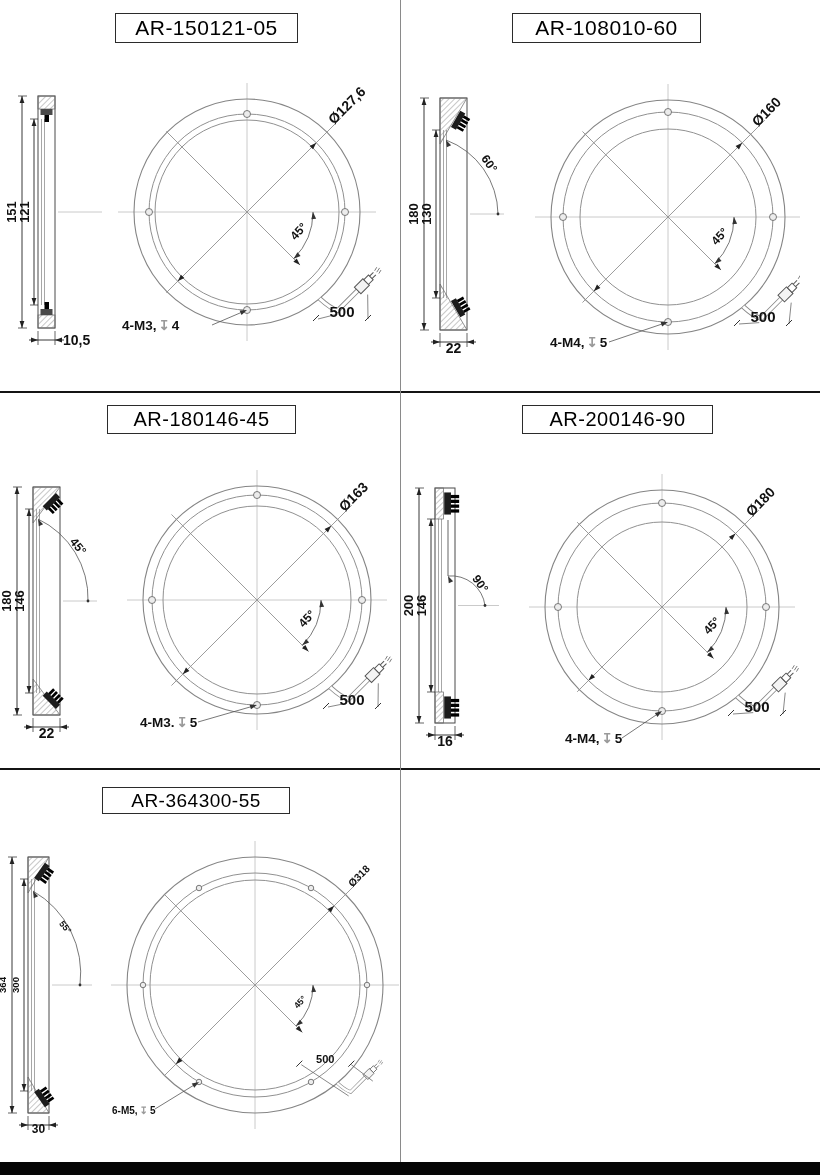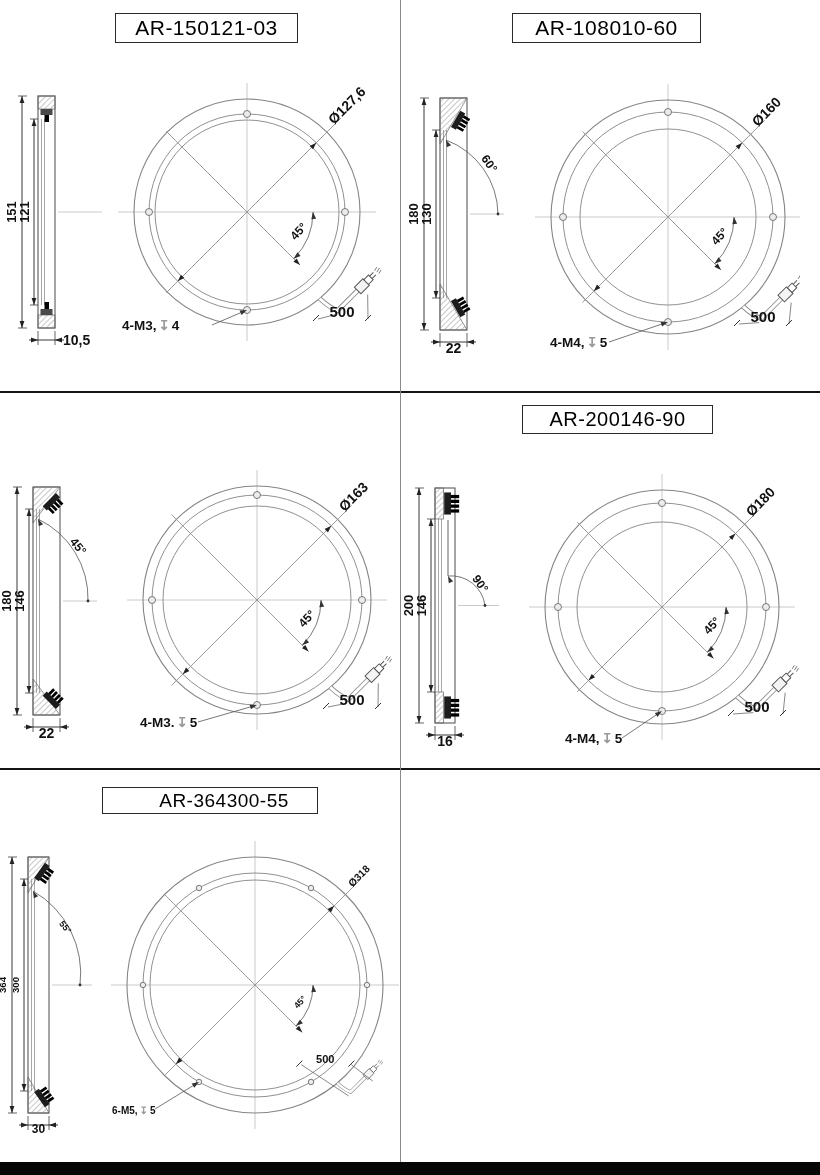--- a/index.html
+++ b/index.html
@@ -13,21 +13,21 @@
   .divider-v{position:absolute;width:1px;background:#8a8a8a;}
   .bottombar{position:absolute;left:0;width:820px;background:#060606;}
   svg{position:absolute;left:0;top:0;}
   text{font-family:"Liberation Sans",sans-serif;}
 </style>
 </head>
 <body>
 
 <div id="page">
   <div class="cell" id="cell0" style="left:0;top:0;width:400px;height:392px;">
-    <div class="titlebox" style="left:115px;top:13px;width:181px;height:28px;font-size:21px;">AR-150121-03</div>
+    <div class="titlebox" style="left:115px;top:13px;width:181px;height:28px;font-size:21px;">AR-150121-05</div>
   <svg width="400" height="392">
         <defs>
           <pattern id="hp0" width="4" height="4" patternUnits="userSpaceOnUse" patternTransform="rotate(45)">
             <line x1="0" y1="0" x2="0" y2="4" stroke="#8f8f8f" stroke-width="1"></line>
           </pattern>
         </defs>
         <line x1="58" y1="212" x2="102" y2="212" stroke="#bdbdbd" stroke-width="0.8"></line>
         <rect x="38" y="96" width="17" height="232" fill="#fff" stroke="#4a4a4a" stroke-width="1"></rect>
         <line x1="41.5" y1="119" x2="41.5" y2="305" stroke="#919191" stroke-width="0.8"></line>
         <line x1="44.5" y1="119" x2="44.5" y2="305" stroke="#919191" stroke-width="0.8"></line>
@@ -175,20 +175,21 @@
         <line x1="391.231" y1="302.622" x2="389" y2="324" stroke="#555" stroke-width="0.7"></line>
         <line x1="334" y1="326" x2="340" y2="320" stroke="#333" stroke-width="1"></line>
         <line x1="386" y1="326" x2="392" y2="320" stroke="#333" stroke-width="1"></line>
         <text x="363" y="322" font-size="15" font-weight="bold" fill="#111" text-anchor="middle">500</text>
         <line x1="209" y1="342" x2="264.2117364823368" y2="323.2841571246316" stroke="#555" stroke-width="0.8"></line>
         <path d="M0 0 L-7 2.4 L-7 -2.4 Z" transform="translate(268 322) rotate(-18.72578784527256)" fill="#333"></path>
         <text x="150" y="347" font-size="13.5" font-weight="bold" fill="#111" text-anchor="start"><tspan>4-M4,</tspan><tspan fill="#9a9a9a" dx="2">↧</tspan><tspan dx="2">5</tspan></text>
       </svg>
     </div>
   <div class="cell" id="cell2" style="left:0;top:392px;width:400px;height:378px;">
+    <div class="titlebox" style="left:107px;top:13px;width:187px;height:27px;font-size:20px;">AR-180146-45</div>
   <svg width="400" height="378">
         <defs>
           <pattern id="hp2" width="4" height="4" patternUnits="userSpaceOnUse" patternTransform="rotate(45)">
             <line x1="0" y1="0" x2="0" y2="4" stroke="#8f8f8f" stroke-width="1"></line>
           </pattern>
         </defs>
         <line x1="63" y1="209" x2="97" y2="209" stroke="#bdbdbd" stroke-width="0.8"></line>
         <rect x="33" y="95" width="27" height="228" fill="#fff" stroke="#4a4a4a" stroke-width="1"></rect>
         <line x1="36.5" y1="117" x2="36.5" y2="301" stroke="#919191" stroke-width="0.8"></line>
         <line x1="39.5" y1="117" x2="39.5" y2="301" stroke="#919191" stroke-width="0.8"></line>
@@ -351,21 +352,21 @@
         <line x1="385.231" y1="300.622" x2="383" y2="322" stroke="#555" stroke-width="0.7"></line>
         <line x1="328" y1="324" x2="334" y2="318" stroke="#333" stroke-width="1"></line>
         <line x1="380" y1="324" x2="386" y2="318" stroke="#333" stroke-width="1"></line>
         <text x="357" y="320" font-size="15" font-weight="bold" fill="#111" text-anchor="middle">500</text>
         <line x1="222" y1="346" x2="258.6846053036974" y2="321.23789142000425" stroke="#555" stroke-width="0.8"></line>
         <path d="M0 0 L-7 2.4 L-7 -2.4 Z" transform="translate(262 319) rotate(-34.01934998982646)" fill="#333"></path>
         <text x="165" y="351" font-size="13.5" font-weight="bold" fill="#111" text-anchor="start"><tspan>4-M4,</tspan><tspan fill="#9a9a9a" dx="2">↧</tspan><tspan dx="2">5</tspan></text>
       </svg>
     </div>
   <div class="cell" id="cell4" style="left:0;top:770px;width:400px;height:392px;">
-    <div class="titlebox" style="left:102px;top:17px;width:186px;height:25px;font-size:19px;padding-left:28px;">AR-364300-55</div>
+    <div class="titlebox" style="left:102px;top:17px;width:186px;height:25px;font-size:19px;">AR-364300-55</div>
   <svg width="400" height="392">
         <defs>
           <pattern id="hp4" width="4" height="4" patternUnits="userSpaceOnUse" patternTransform="rotate(45)">
             <line x1="0" y1="0" x2="0" y2="4" stroke="#8f8f8f" stroke-width="1"></line>
           </pattern>
         </defs>
         <line x1="52" y1="215" x2="92" y2="215" stroke="#bdbdbd" stroke-width="0.8"></line>
         <rect x="28" y="87" width="21" height="256" fill="#fff" stroke="#4a4a4a" stroke-width="1"></rect>
         <line x1="31.5" y1="109" x2="31.5" y2="321" stroke="#919191" stroke-width="0.8"></line>
         <line x1="34.5" y1="109" x2="34.5" y2="321" stroke="#919191" stroke-width="0.8"></line>

